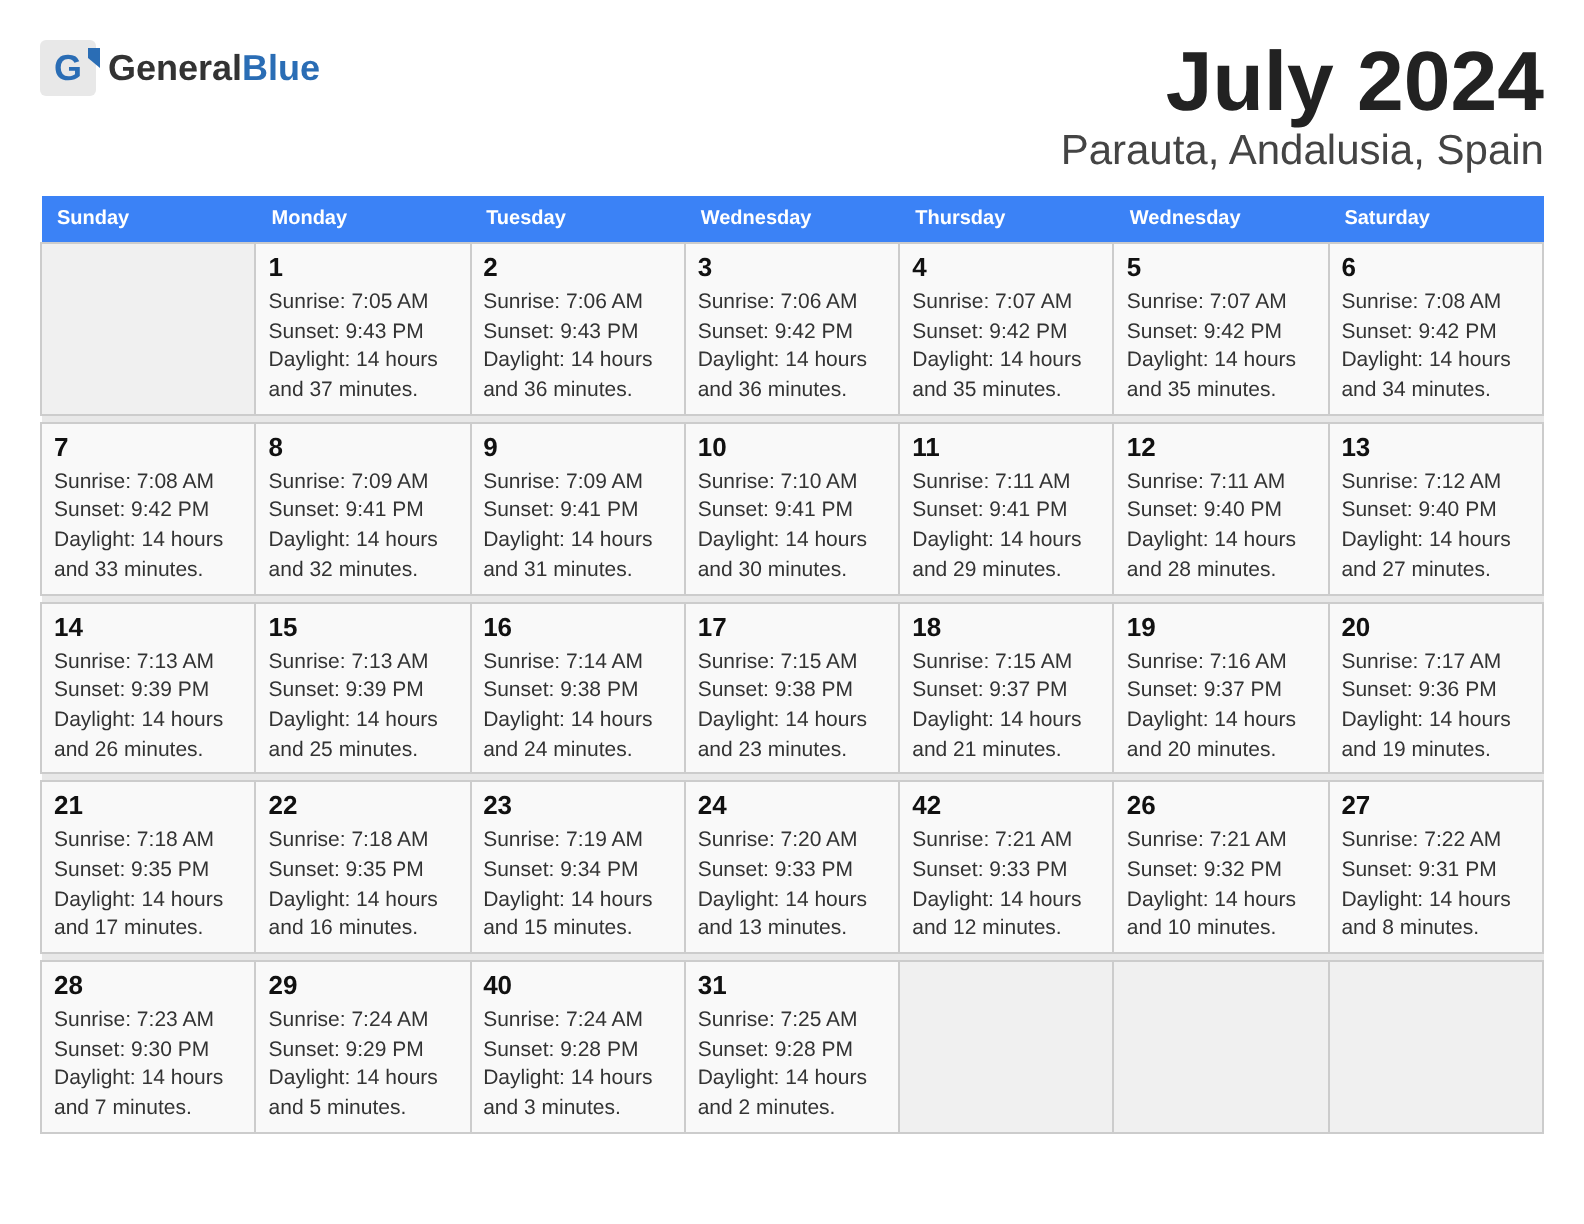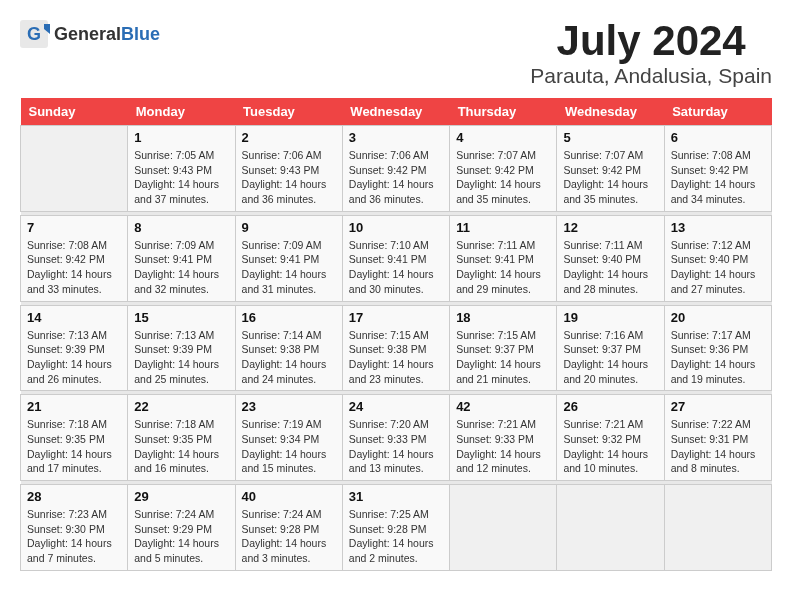--- a/index.html
+++ b/index.html
@@ -25,44 +25,44 @@
       font-size: 18px;
       font-weight: bold;
       color: #333;
     }
     .logo-text-blue {
       font-size: 18px;
       font-weight: bold;
       color: #2a6db5;
     }
     .title-area {
-      text-align: center;
+      text-align: right;
     }
     .month-title {
       font-size: 42px;
       font-weight: bold;
       color: #222;
       line-height: 1;
     }
     .location-title {
       font-size: 21px;
       color: #444;
       margin-top: 2px;
     }
     table {
       width: 100%;
       border-collapse: collapse;
       font-size: 11px;
     }
     thead tr th {
-      background-color: #ef4444;
+      background-color: #3b82f6;
       color: #fff;
       text-align: left;
       padding: 6px 8px;
-      font-size: 13px;
+      font-size: 10px;
       font-weight: bold;
     }
     tbody tr td {
       border: 1px solid #ccc;
       vertical-align: top;
       padding: 4px 6px;
       min-height: 70px;
       width: 14.28%;
     }
     tbody tr {

